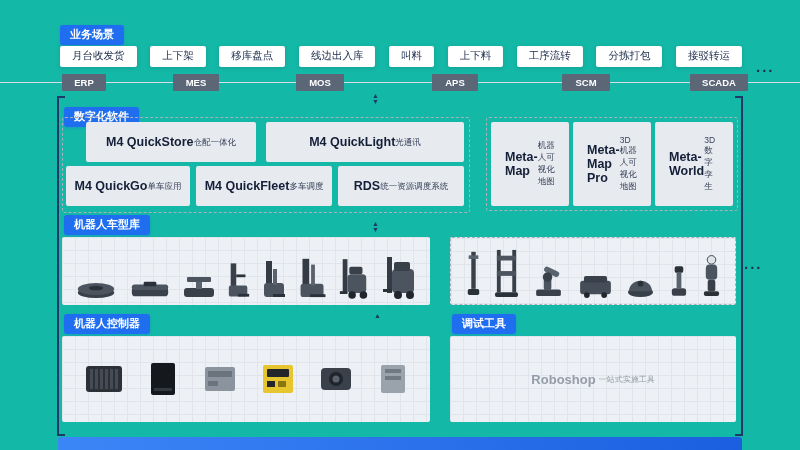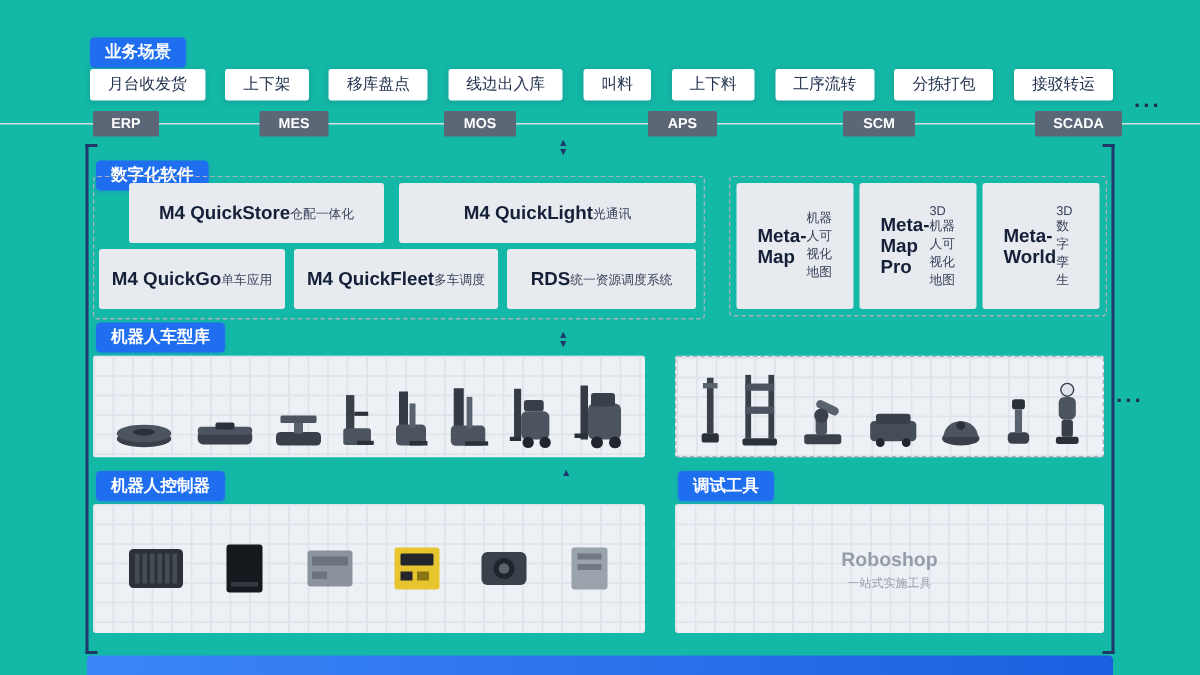--- a/index.html
+++ b/index.html
@@ -49,21 +49,21 @@
   .panel{position:absolute;background-color:#edf0f4;border-radius:2px;
          background-image:linear-gradient(#e1e5eb 1px,transparent 1px),
                           linear-gradient(90deg,#e1e5eb 1px,transparent 1px);
          background-size:13px 13px;}
   .panel.dashed{border:1px dashed #a8b0bc;box-sizing:border-box;}
   .robot-row{display:flex;align-items:flex-end;justify-content:space-around;height:100%;padding:4px 8px 6px;box-sizing:border-box;}
   .ctrl-row{display:flex;align-items:center;justify-content:space-around;height:100%;padding:6px 10px;box-sizing:border-box;}
 
   
   .tools-row{display:flex;align-items:center;justify-content:space-around;height:100%;}
-  .tool{display:flex;flex-direction:column;align-items:center;gap:3px;}
+  .tool{display:flex;flex-direction:row;align-items:center;gap:3px;}
   .tool-name{font-size:13px;font-weight:bold;color:#949daa;}
   .tool-desc{font-size:8px;color:#949daa;}
 
   
   .bottom-bar{position:absolute;left:58px;top:437px;width:684px;height:14px;border-radius:3px 3px 0 0;
               background:linear-gradient(90deg,#3b86f7,#1b5fe0);}
 </style>
 </head>
 <body>
 

